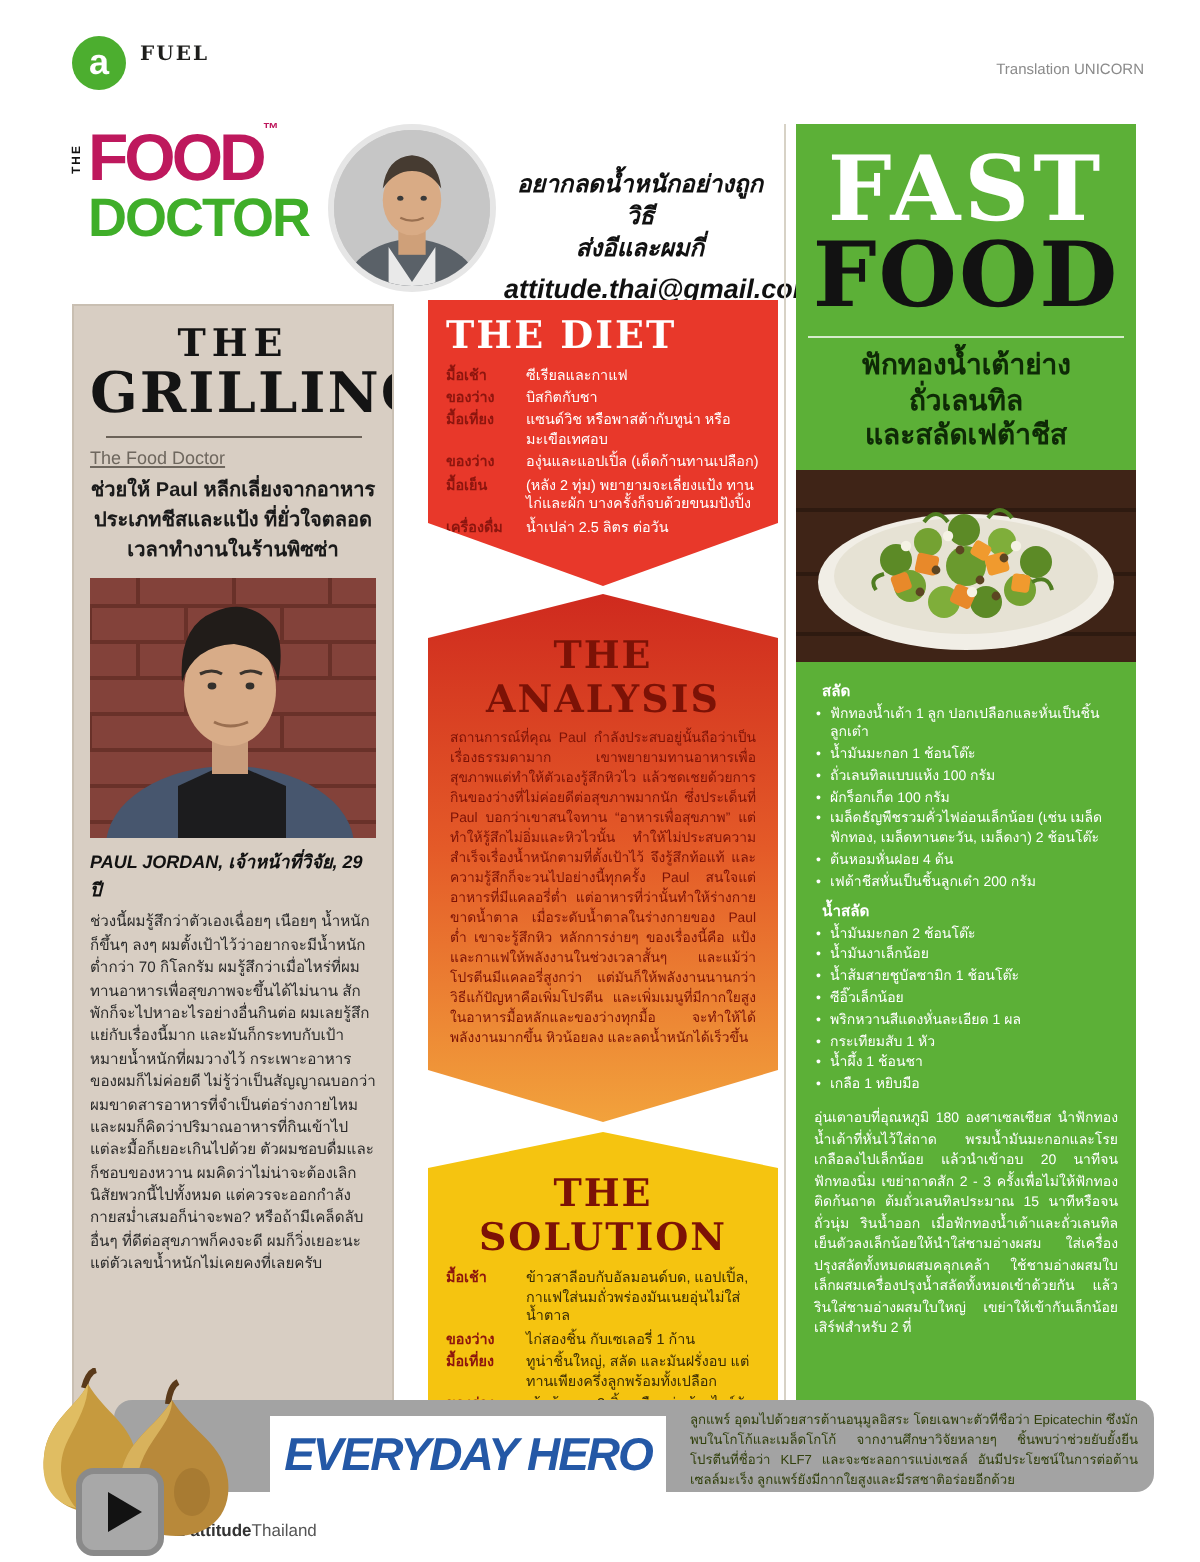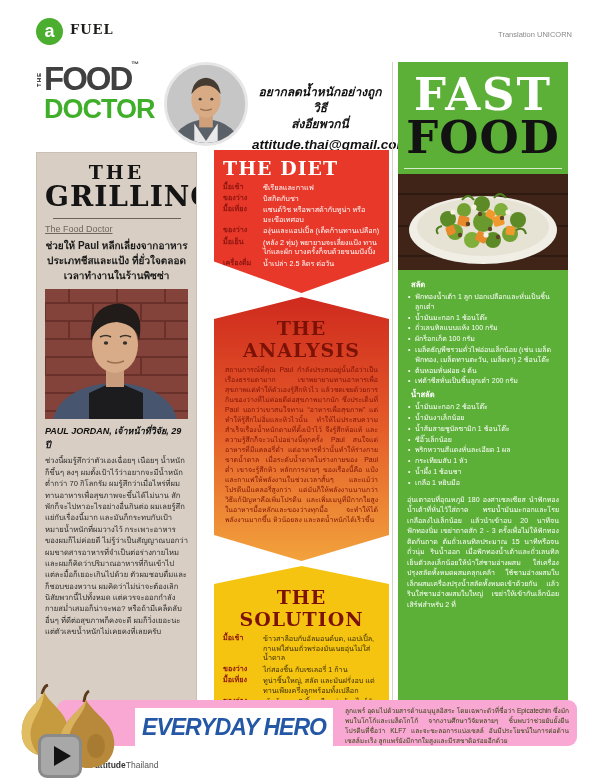--- a/index.html
+++ b/index.html
@@ -4,28 +4,28 @@
 <style>
   html,body{margin:0;padding:0;background:#ffffff;}
   #page{position:relative;width:600px;height:781px;background:#ffffff;overflow:hidden;
         font-family:"Liberation Sans","DejaVu Sans",sans-serif;color:#222;}
   .abs{position:absolute;}
   .serif{font-family:"DejaVu Serif","Liberation Serif",serif;}
 
   
   .fuel-logo{left:36px;top:18px;width:27px;height:27px;border-radius:50%;background:#4cae2f;
              color:#fff;font-weight:bold;font-size:18px;line-height:26px;text-align:center;}
-  .fuel-word{left:70px;top:22px;font-size:13px;font-weight:bold;letter-spacing:1px;color:#1d1d1b;}
+  .fuel-word{left:70px;top:22px;font-size:10px;font-weight:bold;letter-spacing:1px;color:#1d1d1b;}
   .trans-credit{right:28px;top:30px;font-size:7.5px;color:#8a8a8a;}
 
   
   .hdr{left:36px;top:62px;width:352px;height:84px;}
   .logo-the{position:absolute;left:0px;top:10px;font-size:6px;font-weight:bold;color:#111;
             writing-mode:vertical-rl;transform:rotate(180deg);letter-spacing:1px;}
-  .logo-food{position:absolute;left:8px;top:-2px;font-size:33px;font-weight:800;letter-spacing:-2px;color:#404040;}
+  .logo-food{position:absolute;left:8px;top:-2px;font-size:33px;font-weight:800;letter-spacing:-2px;color:#be185d;}
   .logo-tm{font-size:8px;vertical-align:top;font-weight:bold;}
   .logo-doctor{position:absolute;left:8px;top:32px;font-size:27px;font-weight:800;letter-spacing:-1px;color:#3fae29;}
   .avatar{position:absolute;left:128px;top:0px;width:78px;height:78px;border-radius:50%;
           border:3px solid #e6e6e6;overflow:hidden;background:#c9c9c9;}
   .hdr-cta{position:absolute;left:216px;top:22px;width:136px;text-align:center;color:#111;}
   .cta1,.cta2{font-size:12px;font-weight:bold;font-style:italic;line-height:1.35;}
   .cta-mail{font-size:13.5px;font-weight:bold;font-style:italic;margin-top:4px;}
   .vrule{left:392px;top:62px;width:1px;height:648px;background:#d7d2c6;}
 
   
@@ -39,21 +39,21 @@
   .paul-photo{width:143px;height:130px;margin:0 auto;display:block;}
   .grill-cap{font-size:9px;font-weight:bold;font-style:italic;color:#111;margin:5px 0 3px 0;}
   .grill-body{font-size:7.6px;color:#2a2a2a;line-height:1.5;text-align:left;}
 
   
   .diet{left:214px;top:150px;width:175px;height:143px;background:#e8382a;
         clip-path:polygon(0 0,100% 0,100% 78%,50% 100%,0 78%);overflow:hidden;}
   .diet-in{padding:7px 9px 0 9px;}
   .rib-title-w{font-size:19px;font-weight:bold;color:#ffffff;text-align:left;letter-spacing:1px;margin-bottom:4px;}
   .drow{display:flex;margin-bottom:1.5px;}
-  .dlab{flex:0 0 40px;font-size:7.2px;font-weight:bold;color:#8c150e;line-height:1.35;font-family:Liberation Serif, serif;}
+  .dlab{flex:0 0 40px;font-size:7.2px;font-weight:bold;color:#8c150e;line-height:1.35;}
   .dval{flex:1;font-size:7.2px;color:#ffffff;line-height:1.35;}
   .analysis{left:214px;top:297px;width:175px;height:264px;
             background:linear-gradient(180deg,#cf2a1e 0%,#e45a28 48%,#f2a23c 100%);
             clip-path:polygon(50% 0,100% 22px,100% calc(100% - 26px),50% 100%,0 calc(100% - 26px),0 22px);
             overflow:hidden;}
   .analysis-in{padding:20px 11px 0 11px;}
   .rib-title-m{font-size:19px;font-weight:bold;color:#7c1206;text-align:center;letter-spacing:1px;margin-bottom:4px;}
   .ana-body{font-size:6.9px;color:#7c1206;line-height:1.45;text-align:justify;}
   .solution{left:214px;top:566px;width:175px;height:144px;background:#f5c410;
             clip-path:polygon(50% 0,100% 18px,100% 100%,0 100%,0 18px);overflow:hidden;}
@@ -67,21 +67,21 @@
   .ff-hr{border:none;border-top:1px solid rgba(255,255,255,.75);margin:8px 6px 5px 6px;}
   .ff-sub{font-size:14px;font-weight:bold;color:#0e2a06;text-align:center;line-height:1.25;margin-bottom:8px;}
   .salad-photo{width:170px;height:96px;display:block;}
   .ff-list{padding:6px 9px 0 9px;color:#fff;}
   .ff-h{font-size:7.6px;font-weight:bold;margin:2px 0 2px 4px;}
   .ing{position:relative;font-size:7px;line-height:1.4;padding-left:8px;margin-bottom:1px;}
   .ing::before{content:"•";position:absolute;left:1px;top:0;}
   .ff-method{padding:6px 9px 0 9px;font-size:7px;color:#fff;line-height:1.5;text-align:justify;}
 
   
-  .hero{left:57px;top:700px;width:520px;height:46px;background:#f9a8d4;border-radius:9px;}
+  .hero{left:57px;top:700px;width:520px;height:46px;background:#a3a3a3;border-radius:9px;}
   .hero-box{position:absolute;left:78px;top:8px;width:198px;height:38px;background:#ffffff;
             display:flex;align-items:center;justify-content:center;}
   .hero-title{font-size:23px;font-weight:bold;font-style:italic;color:#2458a6;letter-spacing:-1px;white-space:nowrap;}
   .hero-body{position:absolute;left:288px;top:6px;width:224px;font-size:6.6px;color:#31400b;line-height:1.5;text-align:justify;overflow:hidden;height:44px;}
   .pears{left:8px;top:684px;width:118px;height:86px;z-index:5;}
   .play{left:38px;top:734px;width:44px;height:44px;background:#a8a8a8;border:3px solid #8a8a8a;
         border-radius:9px;box-sizing:border-box;display:flex;align-items:center;justify-content:center;z-index:6;}
   .play-tri{width:0;height:0;border-top:10px solid transparent;border-bottom:10px solid transparent;
             border-left:17px solid #121212;margin-left:4px;}
   .pageno{left:88px;top:760px;font-size:8.5px;color:#555;}
@@ -108,21 +108,21 @@
         <rect x="33" y="48" width="14" height="16" fill="#cfa079"></rect>
         <ellipse cx="40" cy="36" rx="15" ry="18" fill="#d9ab85"></ellipse>
         <path d="M25,30 Q27,14 40,13 Q53,14 55,30 Q49,21 40,21 Q31,21 25,30 Z" fill="#463b31"></path>
         <ellipse cx="34" cy="35" rx="1.6" ry="1.3" fill="#3a3a3a"></ellipse>
         <ellipse cx="46" cy="35" rx="1.6" ry="1.3" fill="#3a3a3a"></ellipse>
         <path d="M34,45 Q40,48 46,45" stroke="#9a7050" stroke-width="1.2" fill="none"></path>
       </svg>
     </div>
     <div class="hdr-cta">
       <div class="cta1">อยากลดน้ำหนักอย่างถูกวิธี</div>
-      <div class="cta2">ส่งอียพวกนี่</div>
+      <div class="cta2">ส่งอีและผมกี่</div>
       <div class="cta-mail">attitude.thai@gmail.com</div>
     </div>
   </div>
   <div class="abs vrule"></div>
 
   <div class="abs grill">
     <div class="grill-t1 serif">THE</div>
     <div class="grill-t2 serif">GRILLING</div>
     <hr class="grill-hr">
     <div class="grill-sub">The Food Doctor</div>
@@ -204,20 +204,25 @@
           <span class="sval">เค้กข้าวอบ 2 ชิ้น หรือแผ่นข้าวไรย์กับกล้วยปราศจากน้ำตาล</span>
         </div>
 
     </div>
   </div>
 
   <div class="abs ff">
     <div class="ff-fast serif">FAST</div>
     <div class="ff-food serif">FOOD</div>
     <hr class="ff-hr">
+    <div class="ff-sub">
+      <div>ฟักทองน้ำเต้าย่าง</div>
+      <div>ถั่วเลนทิล</div>
+      <div>และสลัดเฟต้าชีส</div>
+    </div>
     <svg class="salad-photo" viewBox="0 0 170 96">
       <rect width="170" height="96" fill="#3f2417"></rect>
       <path d="M0,20 H170 M0,52 H170 M0,82 H170" stroke="#2e1a10" stroke-width="2"></path>
       <ellipse cx="85" cy="56" rx="74" ry="34" fill="#f1eee6"></ellipse>
       <ellipse cx="85" cy="53" rx="66" ry="29" fill="#e6e2d4"></ellipse>
       <g>
         <circle cx="50" cy="45" r="8" fill="#5c8a26"></circle>
           <circle cx="66" cy="36" r="7" fill="#74a232"></circle>
         <circle cx="84" cy="30" r="8" fill="#5c8a26"></circle>
           <circle cx="103" cy="36" r="7" fill="#7fae3a"></circle>

